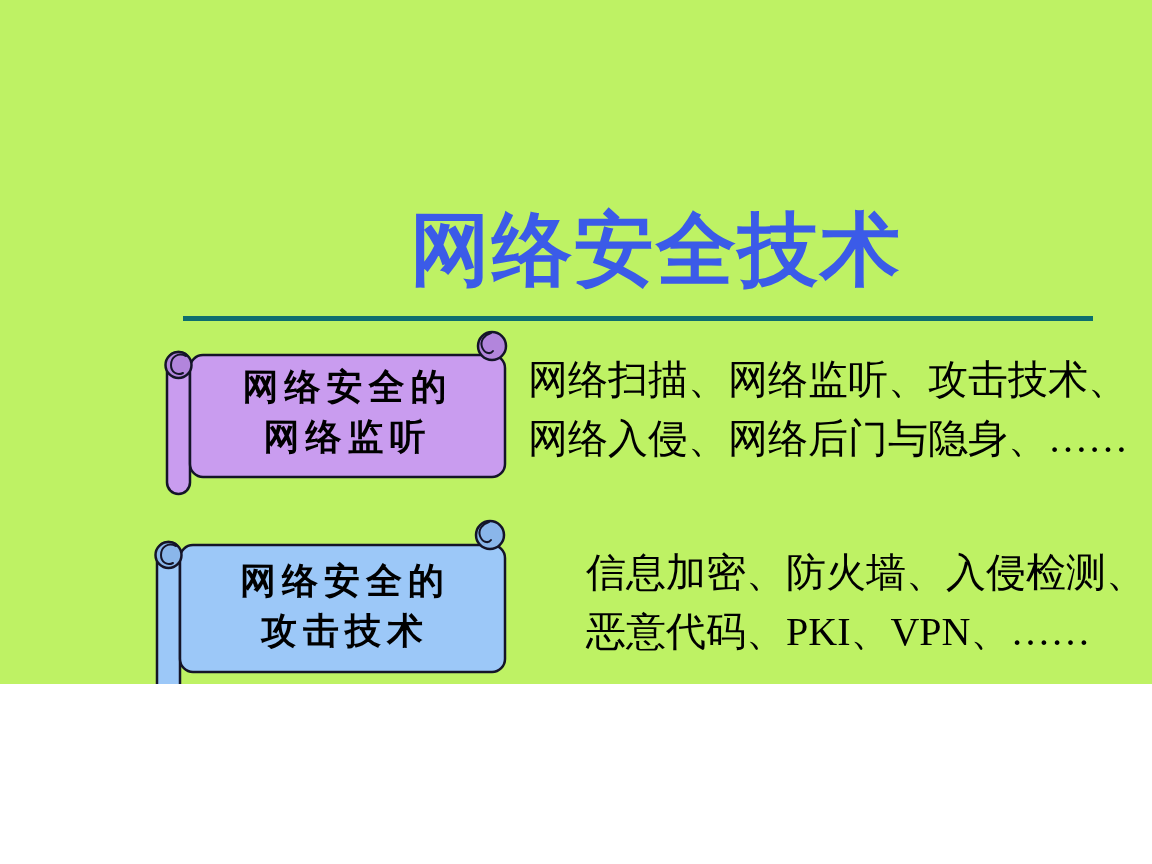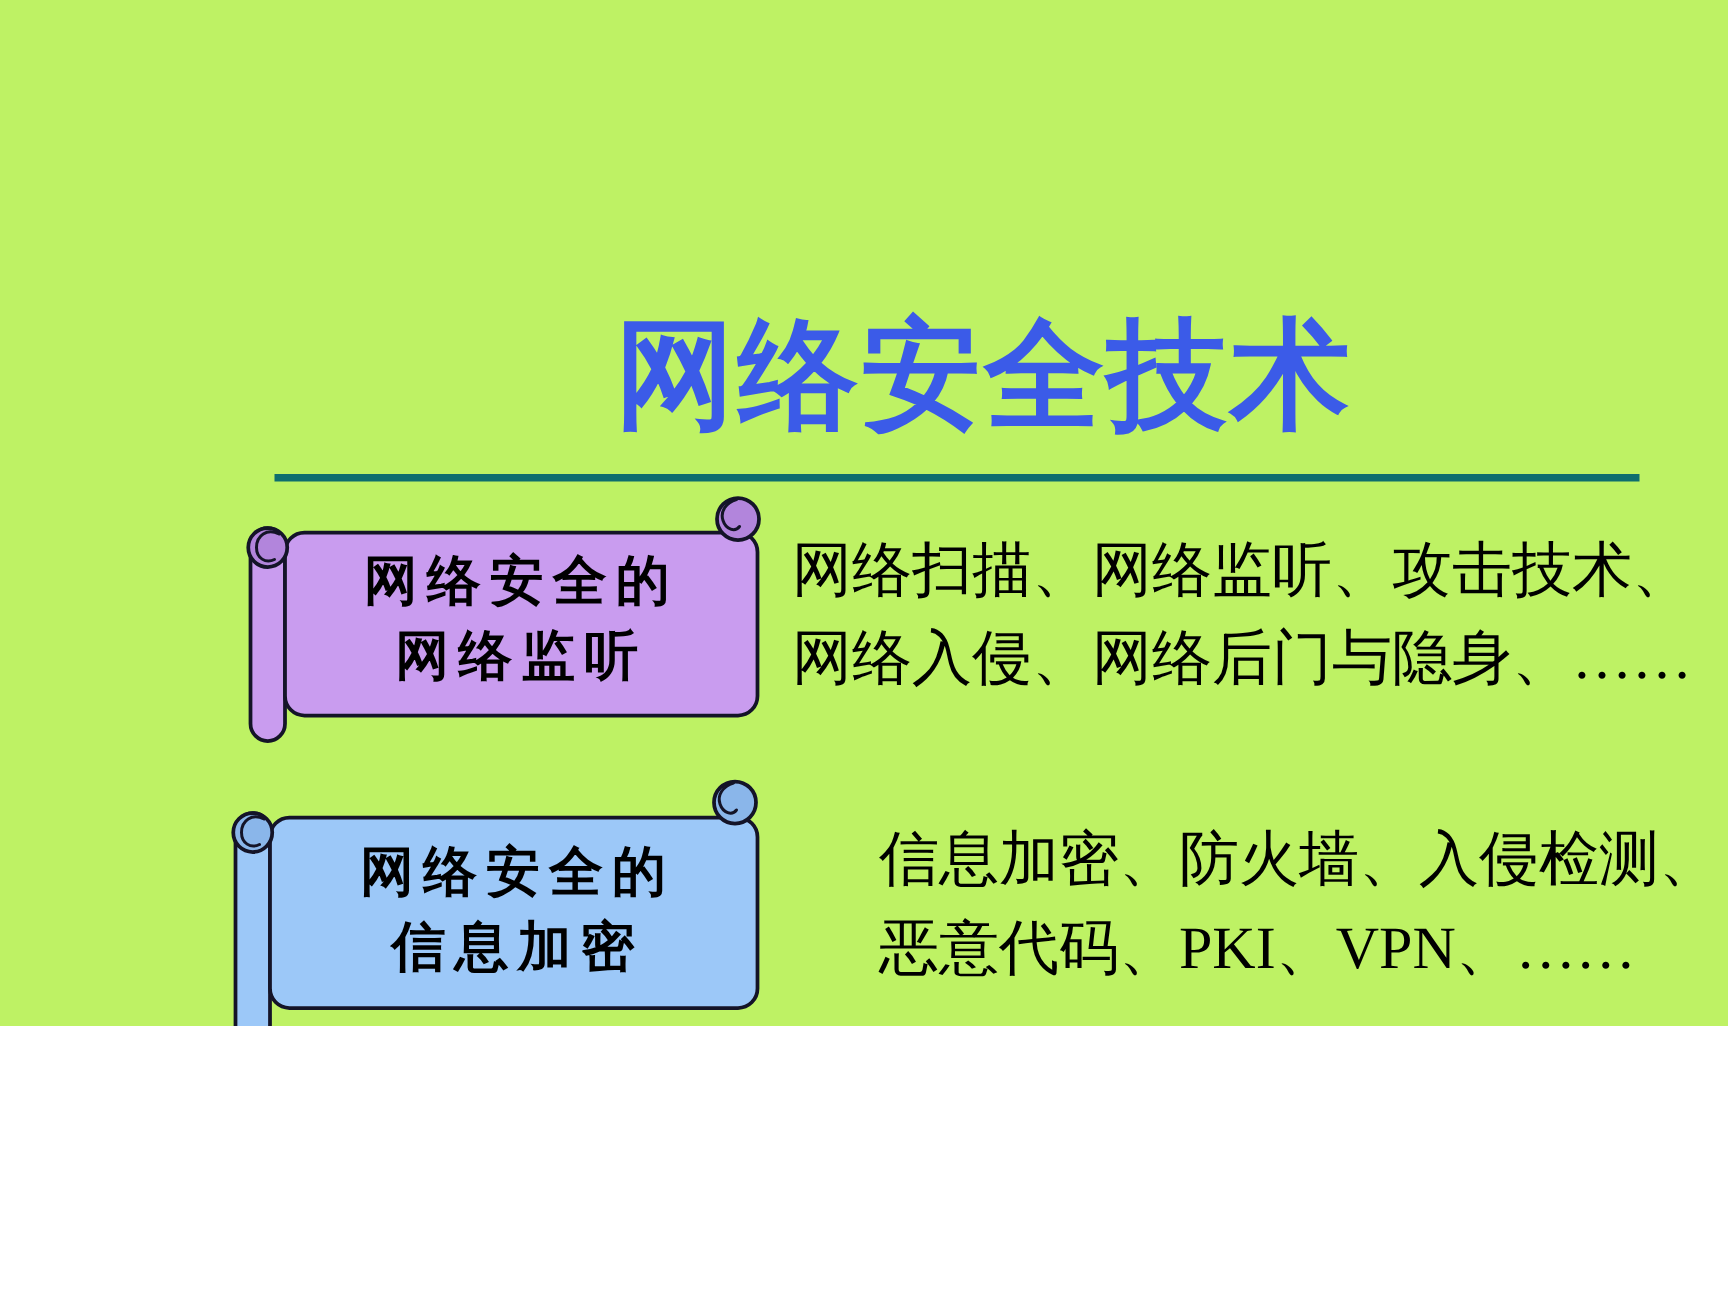--- a/index.html
+++ b/index.html
@@ -148,21 +148,21 @@
   <svg class="banner-svg defense" viewBox="0 0 365 190">
     <rect class="scroll-outline" x="7" y="27" width="23" height="153" rx="11.5" fill="#9CC8F8"></rect>
     <rect class="scroll-outline" x="30" y="30" width="325" height="127" rx="13" fill="#9CC8F8"></rect>
     <circle class="scroll-outline" cx="18.5" cy="40" r="13" fill="#8AB6EA"></circle>
     <path class="scroll-detail" d="M 26,31 C 18,27 11,32 11,40 C 11,47 17,51 23,48"></path>
     <circle class="scroll-outline" cx="340" cy="20" r="14" fill="#8AB6EA"></circle>
     <path class="scroll-detail" d="M 339,7 C 332,9 328,15 330,21 C 332,27 338,29 341,25"></path>
   </svg>
   <div class="banner-label defense">
     <div>网络安全的</div>
-    <div>信息加密</div>
+    <div>攻击技术</div>
   </div>
   <div class="desc defense">
     <div>信息加密、防火墙、入侵检测、</div>
     <div>恶意代码、PKI、VPN、……</div>
   </div>
 
   <div class="footnote">*</div>
   <div class="page-number">1</div>
 
 </div>

